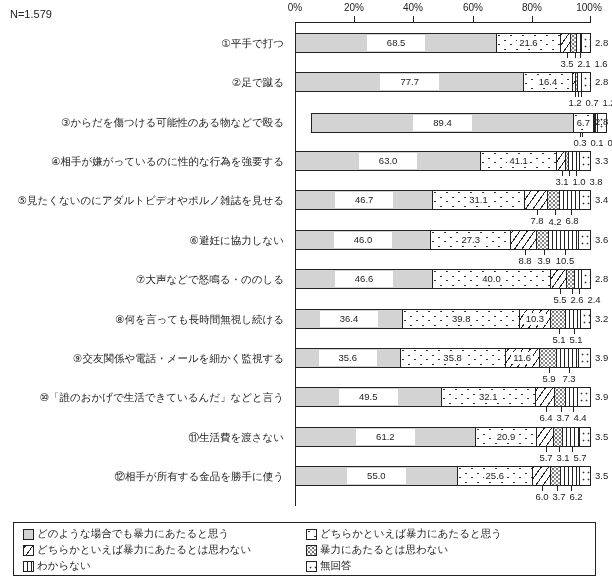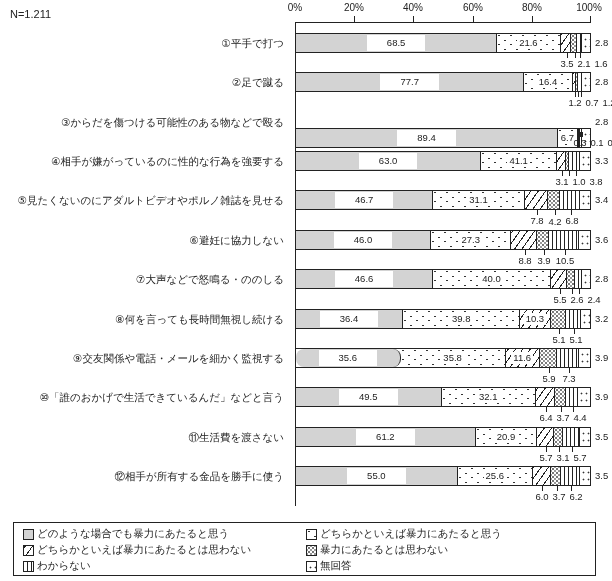--- a/index.html
+++ b/index.html
@@ -34,21 +34,21 @@
   .below { position: absolute; font-size: 9.5px; font-family: "Liberation Sans", sans-serif; transform: translateX(-50%); white-space: nowrap; line-height: 11px; }
   .leader { position: absolute; width: 1px; background: #222; }
   .legend { position: absolute; left: 13px; top: 522px; width: 583px; height: 54px; border: 1px solid #222; box-sizing: border-box; }
   .legend-item { position: absolute; display: flex; align-items: center; font-size: 10.5px; white-space: nowrap; height: 16px; }
   .swatch { width: 11px; height: 11px; border: 1px solid #222; box-sizing: border-box; margin-right: 3px; }
 </style>
 </head>
 <body>
 
 <div>
-  <div class="n-label">N=1.211</div>
+  <div class="n-label">N=1.579</div>
 
   <div>
     <div class="axis-top"></div>
     <div class="axis-left"></div>
     <div class="tick-label" style="left:295px">0%</div>
     <div class="tick-label" style="left:354px">20%</div>
     <div class="tick-label" style="left:413px">40%</div>
     <div class="tick-label" style="left:473px">60%</div>
     <div class="tick-label" style="left:532px">80%</div>
     <div class="tick-label" style="left:589px">100%</div>
@@ -94,21 +94,21 @@
         <div class="seg s5" style="width: 2.8%;"></div>
       </div>
       <div class="val-right" style="top: 72px;">2.8</div>
       <div class="leader" style="left: 575px; top: 92px; height: 5px;"></div>
       <div class="below" style="left: 575px; top: 97px;">1.2</div>
       <div class="leader" style="left: 578px; top: 92px; height: 5px;"></div>
       <div class="below" style="left: 592px; top: 97px;">0.7</div>
       <div class="leader" style="left: 581px; top: 92px; height: 5px;"></div>
       <div class="below" style="left: 609px; top: 97px;">1.2</div>
       <div class="row-label" style="top: 112px;">③からだを傷つける可能性のある物などで殴る</div>
-      <div class="bar" style="top: 128px;">
+      <div class="bar" style="top: 113px; margin-left: 16px;">
         <div class="seg s0" style="width: 89.4%;">
           <span class="val-box">89.4</span>
         </div>
         <div class="seg s1" style="width: 6.7%;">
           <span class="val-inline">6.7</span>
         </div>
         <div class="seg s2" style="width: 0.3%;"></div>
         <div class="seg s3" style="width: 0.1%;"></div>
         <div class="seg s4" style="width: 0.7%;"></div>
         <div class="seg s5" style="width: 2.8%;"></div>
@@ -215,21 +215,21 @@
         <div class="seg s4" style="width: 5.10511%;"></div>
         <div class="seg s5" style="width: 3.2032%;"></div>
       </div>
       <div class="val-right" style="top: 309px;">3.2</div>
       <div class="leader" style="left: 559px; top: 329px; height: 5px;"></div>
       <div class="below" style="left: 559px; top: 334px;">5.1</div>
       <div class="leader" style="left: 574px; top: 329px; height: 5px;"></div>
       <div class="below" style="left: 576px; top: 334px;">5.1</div>
       <div class="row-label" style="top: 348px;">⑨交友関係や電話・メールを細かく監視する</div>
       <div class="bar" style="top: 348px;">
-        <div class="seg s0" style="width: 35.5644%; border-radius: 8px;">
+        <div class="seg s0" style="width: 35.5644%;">
           <span class="val-box">35.6</span>
         </div>
         <div class="seg s1" style="width: 35.7642%;">
           <span class="val-inline">35.8</span>
         </div>
         <div class="seg s2" style="width: 11.5884%; justify-content: center;">
           <span class="val-inline">11.6</span>
         </div>
         <div class="seg s3" style="width: 5.89411%;"></div>
         <div class="seg s4" style="width: 7.29271%;"></div>

